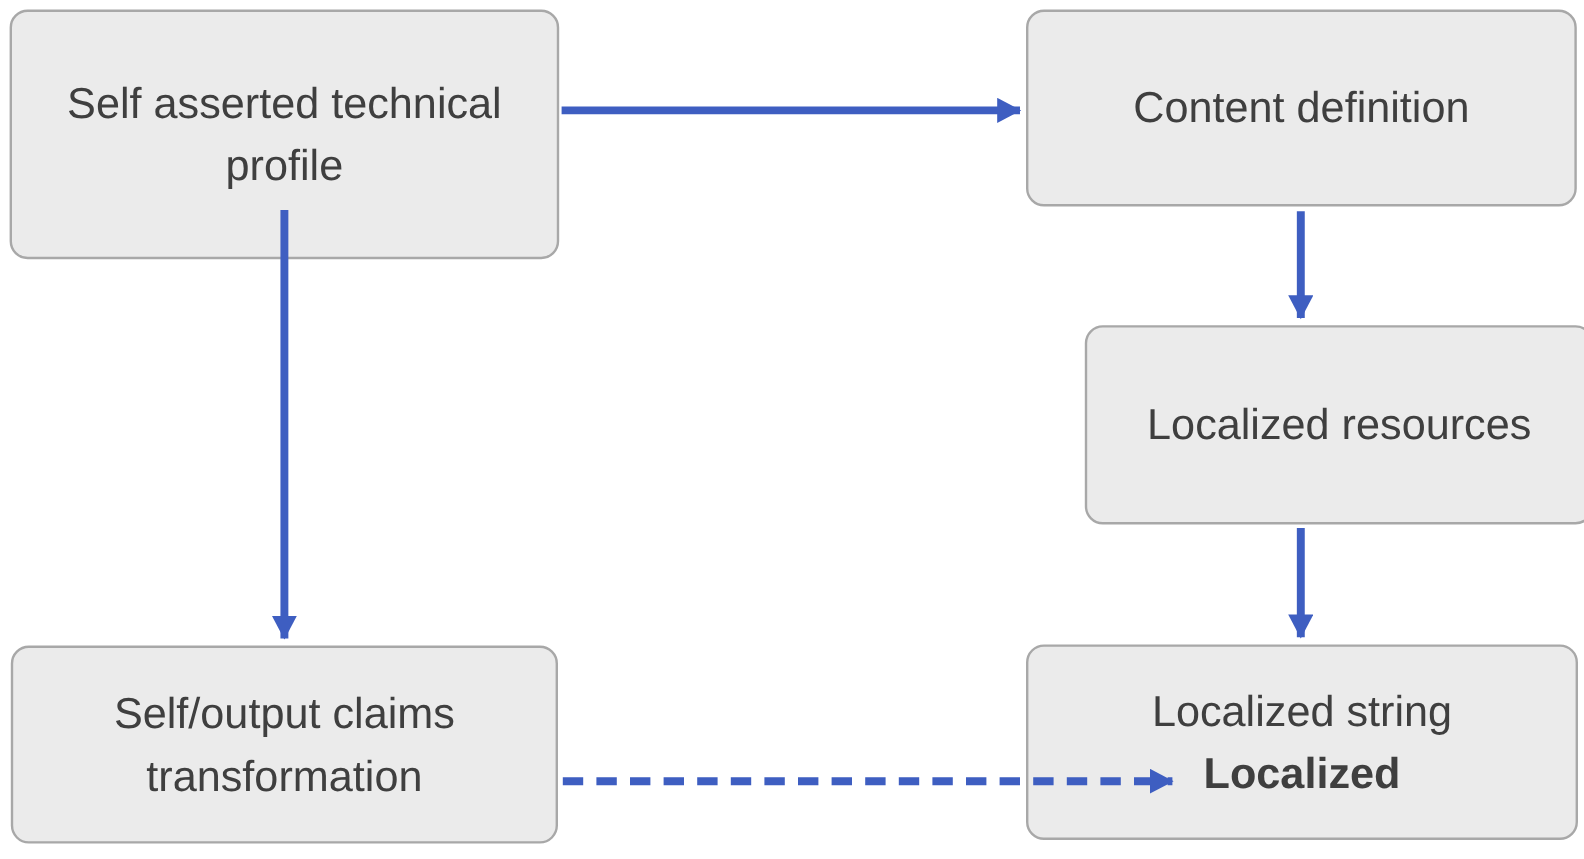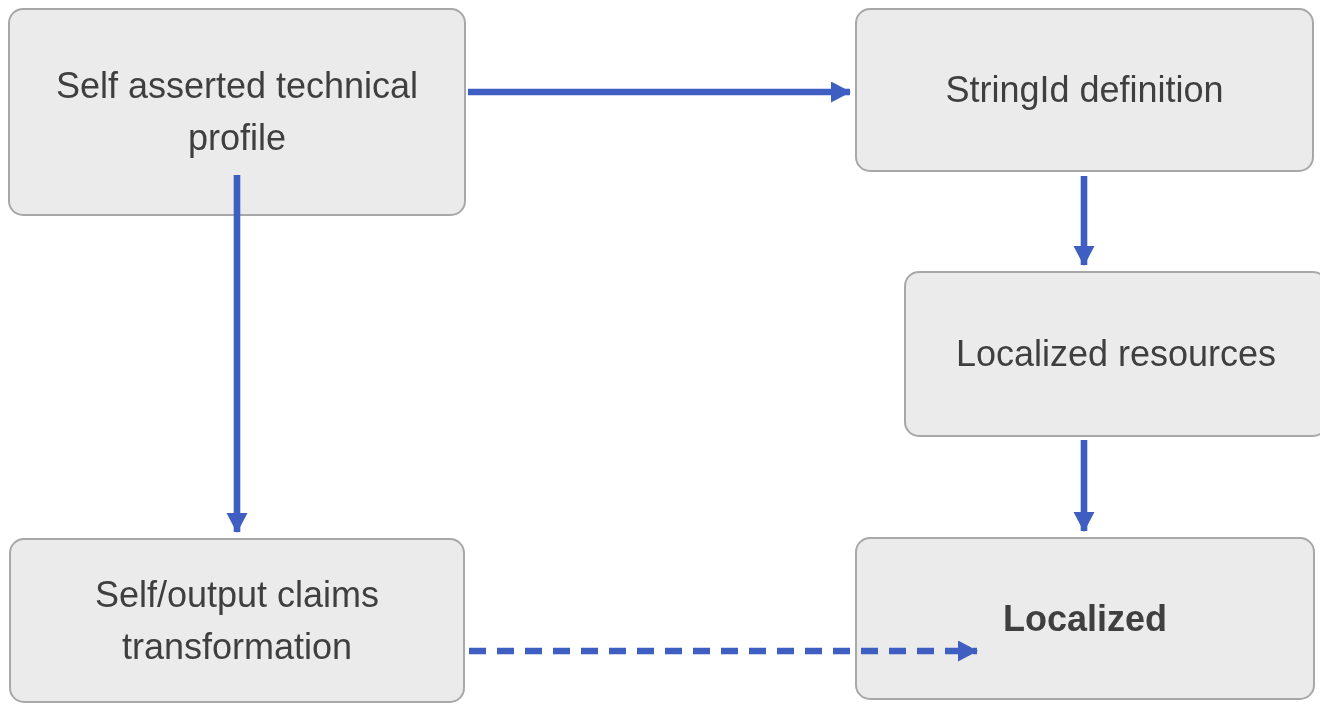--- a/index.html
+++ b/index.html
@@ -86,28 +86,29 @@
     <g>
       <line class="edge-line dashed" style="stroke: var(--arrow)" x1="469" y1="651" x2="977" y2="651" marker-end="url(#arrowhead)"></line>
     </g>
   </svg>
 
   <div class="node node-1">
     <div class="node-label">Self asserted technical profile</div>
   </div>
 
   <div class="node node-2">
-    <div class="node-label">StringId definition</div>
+    <div class="node-label">Content definition</div>
   </div>
 
   <div class="node node-3">
     <div class="node-label">Localized resources</div>
   </div>
 
   <div class="node node-4">
     <div class="node-label">Self/output claims transformation</div>
   </div>
 
   <div class="node node-5">
+    <div class="node-label">Localized string</div>
     <div class="node-label bold">Localized</div>
   </div>
 
 </div>
 
 </body></html>

